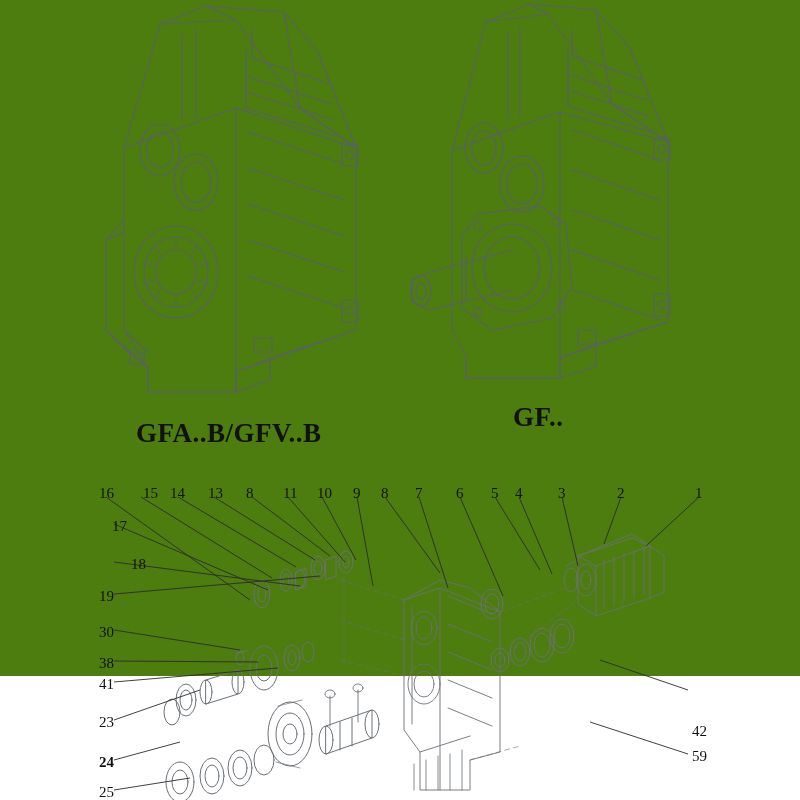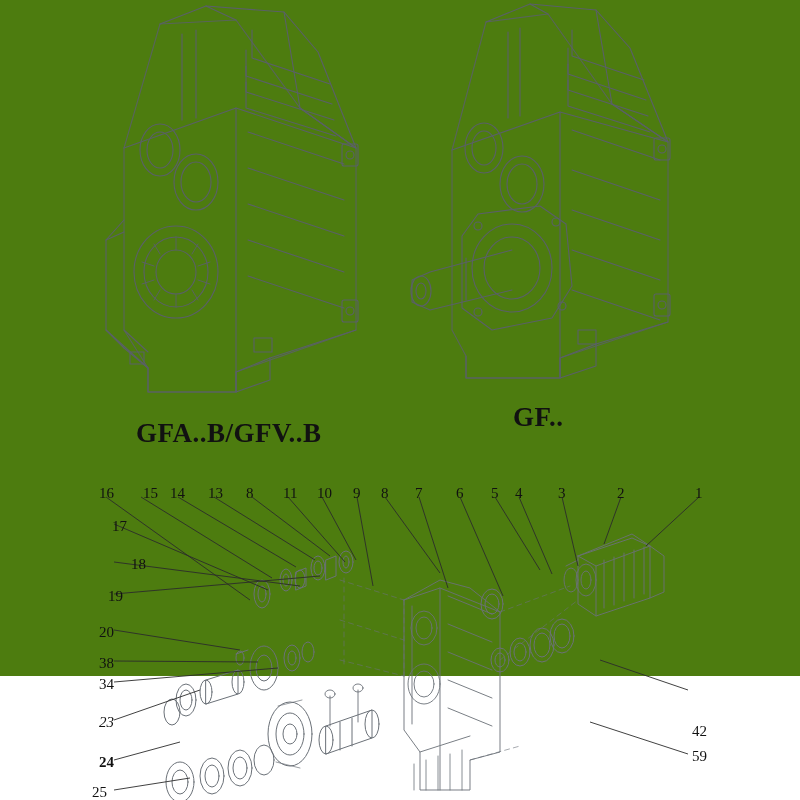--- a/index.html
+++ b/index.html
@@ -349,24 +349,24 @@
       <div class="callout" style="left: 381px; top: 485px;">8</div>
       <div class="callout" style="left: 415px; top: 485px;">7</div>
       <div class="callout" style="left: 456px; top: 485px;">6</div>
       <div class="callout" style="left: 491px; top: 485px;">5</div>
       <div class="callout" style="left: 515px; top: 485px;">4</div>
       <div class="callout" style="left: 558px; top: 485px;">3</div>
       <div class="callout" style="left: 617px; top: 485px;">2</div>
       <div class="callout" style="left: 695px; top: 485px;">1</div>
       <div class="callout" style="left: 112px; top: 518px;">17</div>
       <div class="callout" style="left: 99px; top: 556px; margin-left: 32px;">18</div>
-      <div class="callout" style="left: 108px; top: 588px;">19</div>
-      <div class="callout" style="left: 99px; top: 624px;">20</div>
+      <div class="callout" style="left: 99px; top: 588px;">19</div>
+      <div class="callout" style="left: 99px; top: 624px;">30</div>
       <div class="callout" style="left: 99px; top: 655px;">38</div>
-      <div class="callout" style="left: 99px; top: 676px;">34</div>
-      <div class="callout" style="left: 99px; top: 714px; font-style: italic;">23</div>
+      <div class="callout" style="left: 99px; top: 676px;">41</div>
+      <div class="callout" style="left: 99px; top: 714px;">23</div>
       <div class="callout" style="left: 99px; top: 754px; font-weight: bold;">24</div>
-      <div class="callout" style="left: 92px; top: 784px;">25</div>
+      <div class="callout" style="left: 99px; top: 784px;">25</div>
       <div class="callout" style="left: 692px; top: 723px;">42</div>
       <div class="callout" style="left: 692px; top: 748px;">59</div>
     </div>
 
 </div>
 
 </body></html>

